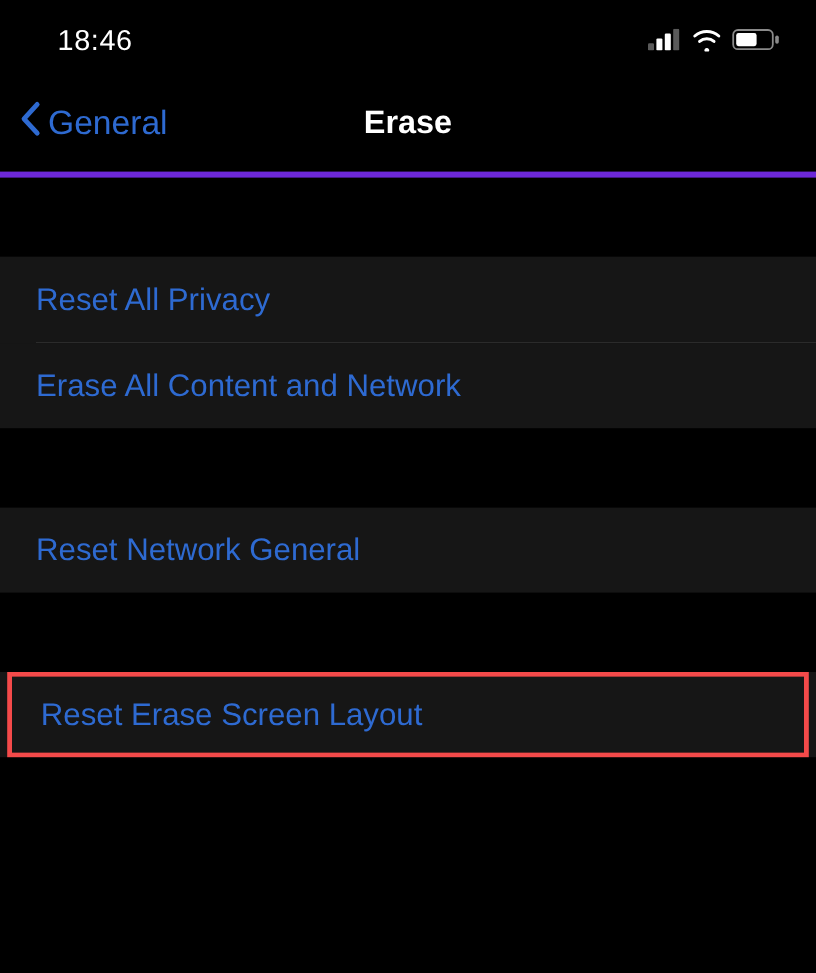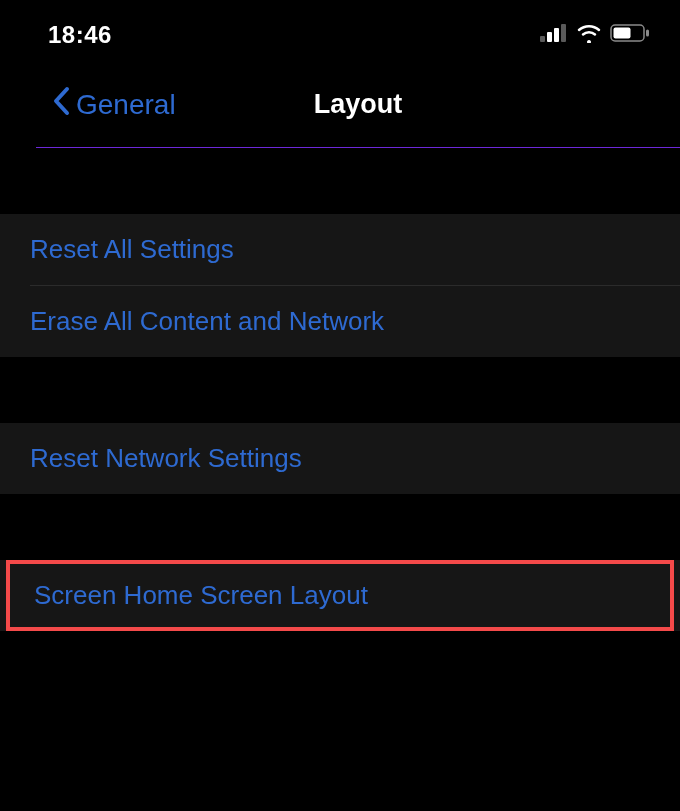--- a/index.html
+++ b/index.html
@@ -17,36 +17,35 @@
     }
     .status-bar {
       display: flex;
       justify-content: space-between;
       align-items: center;
       padding: 18px 30px 10px 48px;
       height: 62px;
     }
     .status-time {
       font-size: 24px;
-      font-weight: 700;
+      font-weight: 400;
       color: #ffffff;
       letter-spacing: 0.5px;
     }
     .status-icons {
       display: flex;
       align-items: center;
       gap: 8px;
     }
     .nav-bar {
       display: flex;
       align-items: center;
       height: 86px;
       position: relative;
-      border-bottom: 1px solid #6d28d9;
-      margin-left: 36px;
+      border-bottom: 5px solid #6d28d9;
     }
     .back-button {
       display: flex;
       align-items: center;
       gap: 4px;
       padding-left: 16px;
       color: #2e6ad1;
       font-size: 28px;
       font-weight: 400;
       cursor: pointer;
@@ -128,33 +127,33 @@
 
 <div class="nav-bar">
   <div class="back-button">
     <span class="back-chevron">
       <svg width="20" height="30" viewBox="0 0 20 30">
         <path d="M15 3 L4 15 L15 27" stroke="#2e6ad1" stroke-width="4" fill="none" stroke-linecap="round" stroke-linejoin="round"></path>
       </svg>
     </span>
     <span>General</span>
   </div>
-  <div class="nav-title">Layout</div>
+  <div class="nav-title">Erase</div>
 </div>
 
 <div class="gap"></div>
 <div class="section">
-  <div class="row">Reset All Settings</div>
+  <div class="row">Reset All Privacy</div>
   <div class="row-separator"></div>
   <div class="row">Erase All Content and Network</div>
 </div>
 
 <div class="gap-small"></div>
 <div class="section">
-  <div class="row">Reset Network Settings</div>
+  <div class="row">Reset Network General</div>
 </div>
 
 <div class="gap-small"></div>
 <div class="section">
   <div class="highlight-box">
-    <div class="row">Screen Home Screen Layout</div>
+    <div class="row">Reset Erase Screen Layout</div>
   </div>
 </div>
 
 </body></html>

